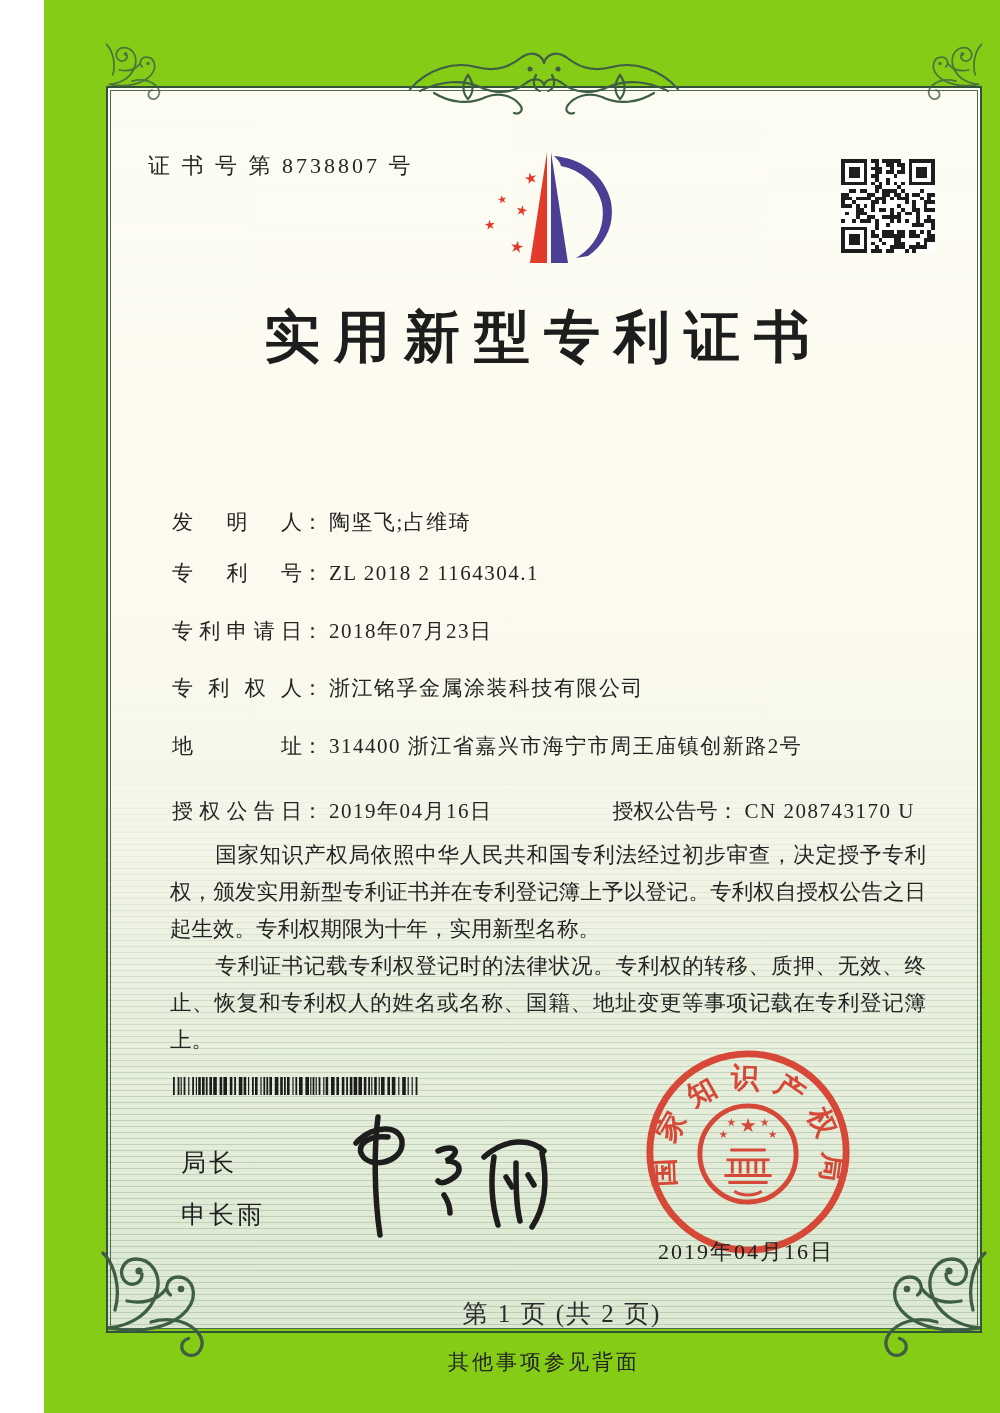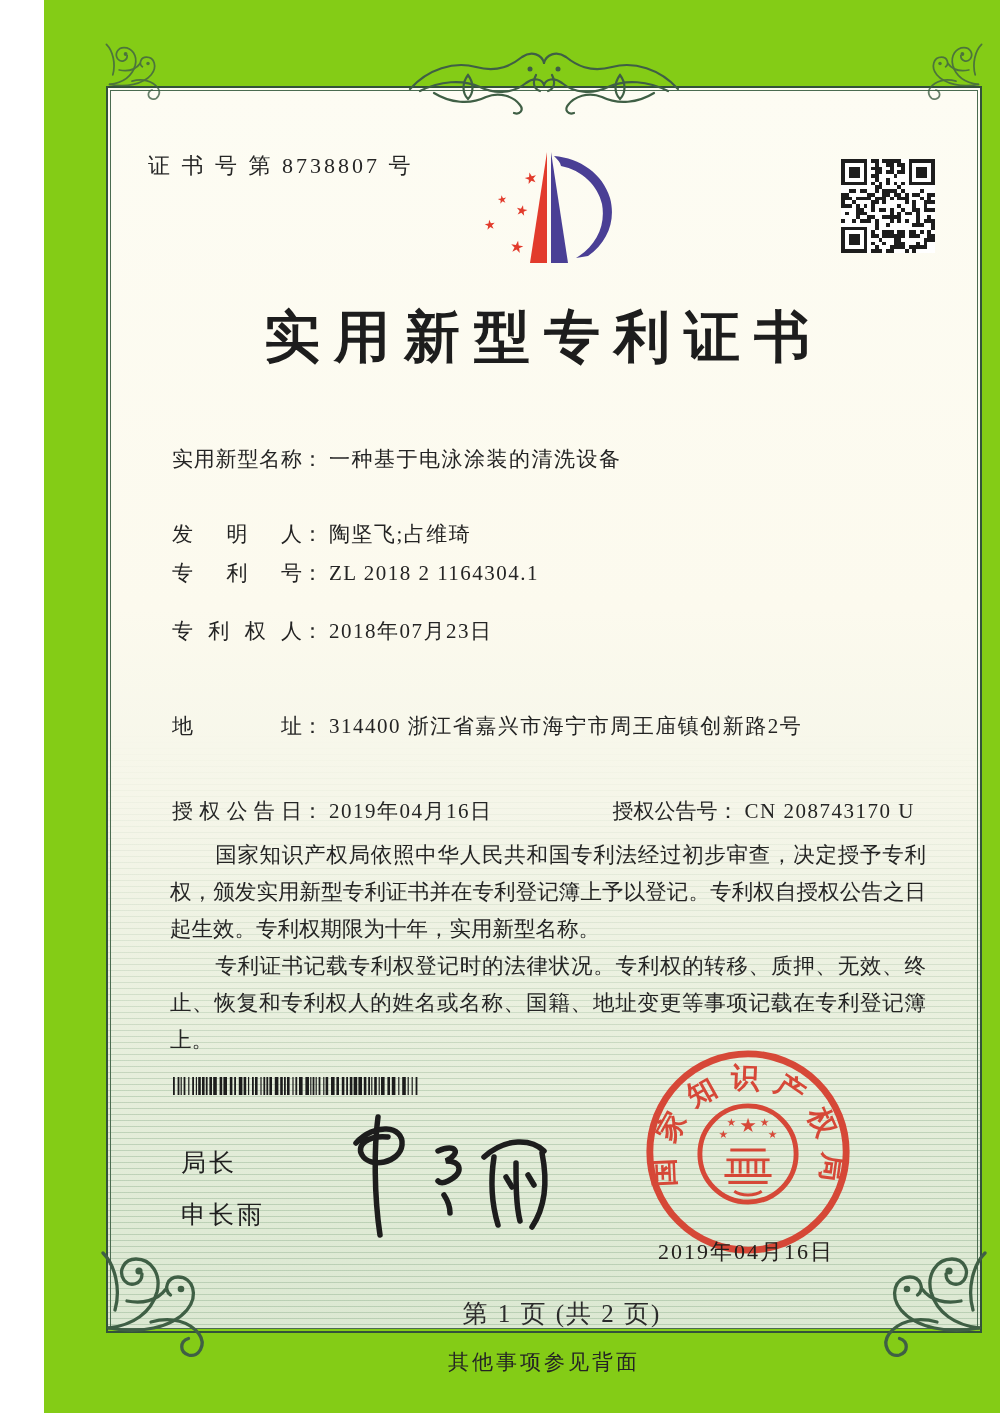--- a/index.html
+++ b/index.html
@@ -388,33 +388,33 @@
         <rect x="9" y="24" width="1" height="1" fill="#1d1d1d"></rect>
         <rect x="10" y="24" width="1" height="1" fill="#1d1d1d"></rect>
         <rect x="12" y="24" width="1" height="1" fill="#1d1d1d"></rect>
         <rect x="13" y="24" width="1" height="1" fill="#1d1d1d"></rect>
         <rect x="17" y="24" width="1" height="1" fill="#1d1d1d"></rect>
         <rect x="19" y="24" width="1" height="1" fill="#1d1d1d"></rect>
       </svg></div>
 
   <h1 class="title">实用新型专利证书</h1>
 
-  <div class="frow" style="top:445px">
-    <span class="flabel">实用新型名称</span><span class="colon">：</span><span class="fvalue">一种基于电泳涂装的清洗设备</span>
-  </div>
-  <div class="frow" style="top:520px">
+  <div class="frow" style="top:508px">
     <span class="flabel">发明人</span><span class="colon">：</span><span class="fvalue">陶坚飞;占维琦</span>
   </div>
   <div class="frow" style="top:559px">
     <span class="flabel">专利号</span><span class="colon">：</span><span class="fvalue">ZL 2018 2 1164304.1</span>
   </div>
   <div class="frow" style="top:617px">
-    <span class="flabel">专利权人</span><span class="colon">：</span><span class="fvalue">2018年07月23日</span>
-  </div>
-  <div class="frow" style="top:712px">
+    <span class="flabel">专利申请日</span><span class="colon">：</span><span class="fvalue">2018年07月23日</span>
+  </div>
+  <div class="frow" style="top:674px">
+    <span class="flabel">专利权人</span><span class="colon">：</span><span class="fvalue">浙江铭孚金属涂装科技有限公司</span>
+  </div>
+  <div class="frow" style="top:732px">
     <span class="flabel">地址</span><span class="colon">：</span><span class="fvalue">314400 浙江省嘉兴市海宁市周王庙镇创新路2号</span>
   </div>
   <div class="frow" style="top:797px">
     <span class="flabel">授权公告日</span><span class="colon">：</span><span class="fvalue">2019年04月16日</span><span class="fpair2"><span>授权公告号</span><span class="colon">：</span><span class="fvalue">CN 208743170 U</span></span>
   </div>
 
   <div class="paras">
     <p>国家知识产权局依照中华人民共和国专利法经过初步审查，决定授予专利权，颁发实用新型专利证书并在专利登记簿上予以登记。专利权自授权公告之日起生效。专利权期限为十年，实用新型名称。</p>
     <p>专利证书记载专利权登记时的法律状况。专利权的转移、质押、无效、终止、恢复和专利权人的姓名或名称、国籍、地址变更等事项记载在专利登记簿上。</p>
   </div>

